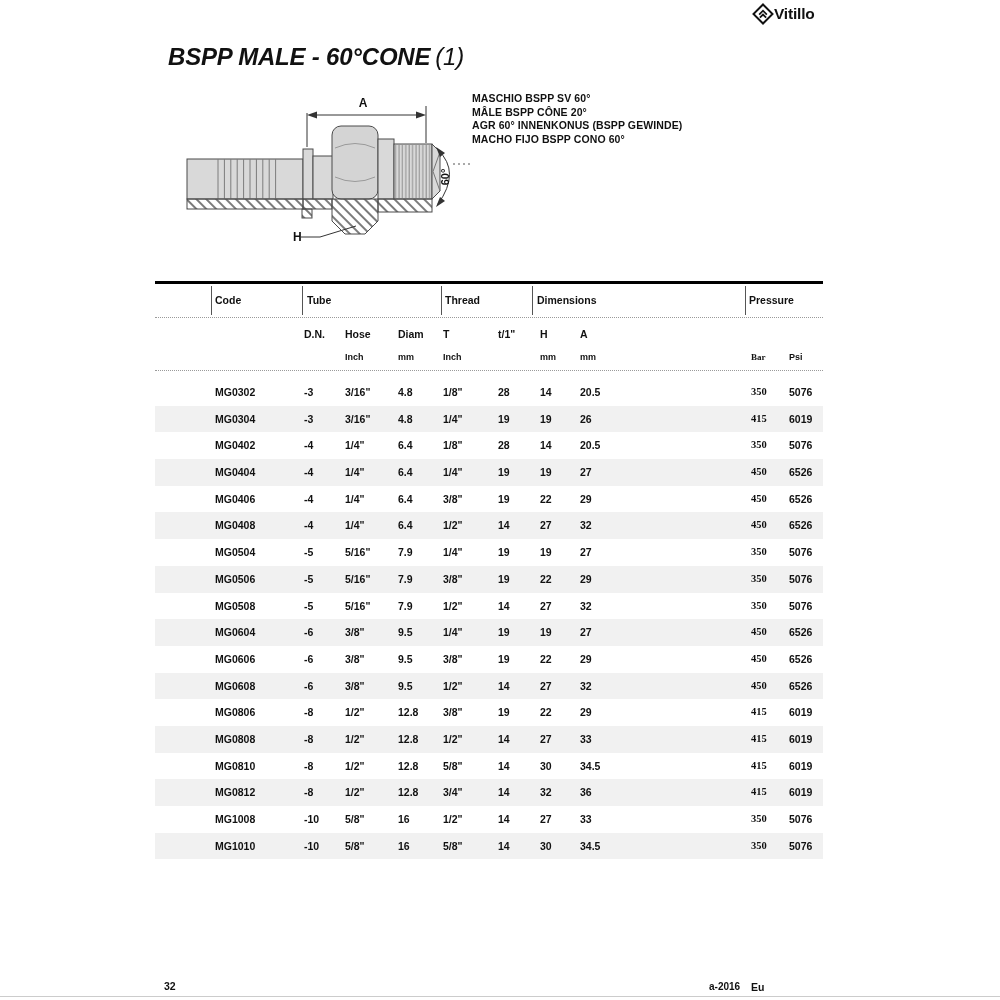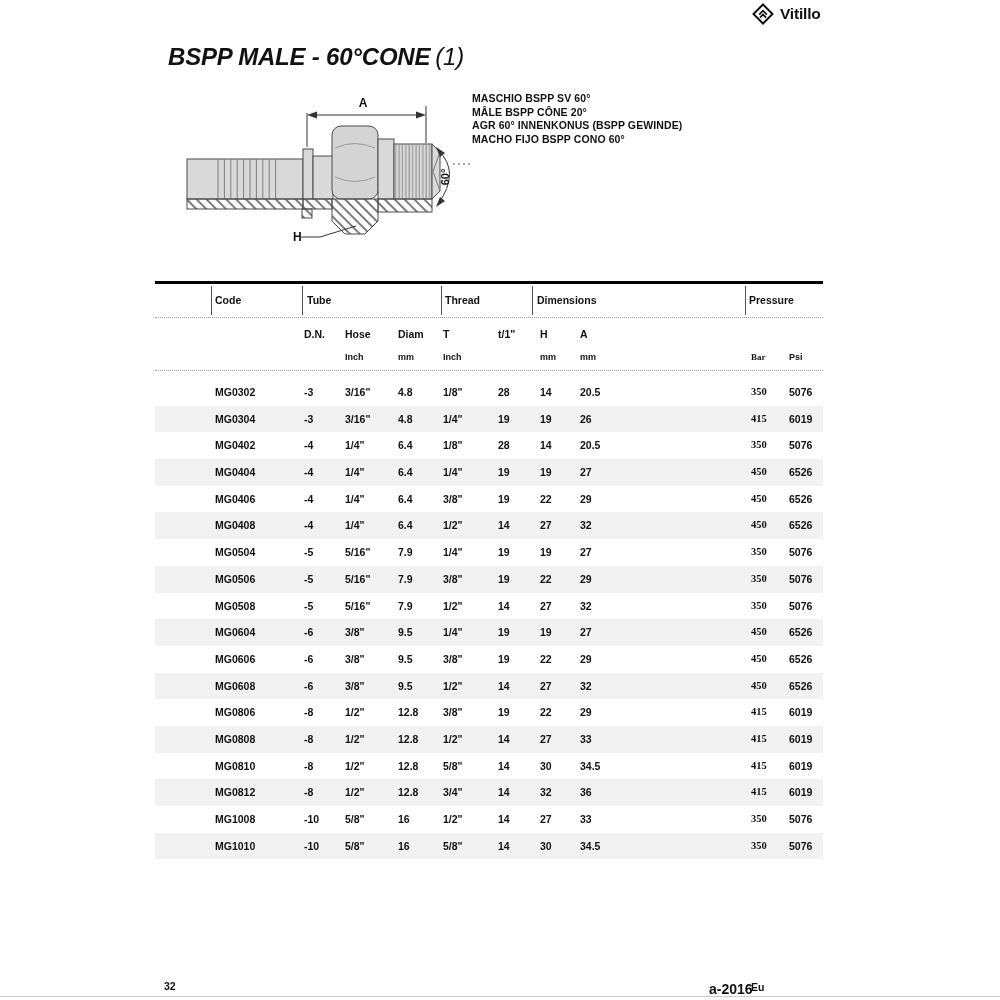--- a/index.html
+++ b/index.html
@@ -1,21 +1,21 @@
 <!DOCTYPE html>
 <html><head>
 <meta charset="utf-8">
 <style>
   html,body{margin:0;padding:0;background:#ffffff;}
   .page{
     position:relative;width:1000px;height:1000px;background:#ffffff;overflow:hidden;
     font-family:"Liberation Sans","DejaVu Sans",sans-serif;color:#111;
   }
   
-  .brand{position:absolute;top:3px;left:752px;display:flex;align-items:center;gap:6px;}
+  .brand{position:absolute;top:3px;left:752px;display:flex;align-items:center;gap:0;}
   .brand svg{display:block;}
   .brand-name{font-size:15.5px;font-weight:700;letter-spacing:-0.2px;color:#111;}
   
   .title{position:absolute;left:168px;top:43px;font-size:24px;letter-spacing:-0.2px;font-style:italic;}
   .title .main{font-weight:700;}
   .title .suffix{font-weight:400;margin-left:5px;}
   
   .drawing{position:absolute;left:160px;top:85px;}
   .descriptions{position:absolute;left:472px;top:92px;font-size:10.5px;font-weight:700;line-height:13.5px;letter-spacing:0.1px;}
   
@@ -33,21 +33,21 @@
   .drow.alt{background:#f1f1f1;}
   .drow .c{position:absolute;top:0;line-height:26.7px;font-size:10.5px;font-weight:700;white-space:nowrap;}
   
   .x-code{left:60px;}  .x-dn{left:149px;} .x-hose{left:190px;} .x-diam{left:243px;}
   .x-t{left:288px;}    .x-tpi{left:343px;}.x-h{left:385px;}    .x-a{left:425px;}
   .x-bar{left:596px;font-family:Liberation Serif, serif;}  .x-psi{left:634px;}
   .gx-code{left:60px;} .gx-tube{left:152px;} .gx-thread{left:290px;} .gx-dim{left:382px;} .gx-pres{left:594px;}
   .vx-1{left:56px;} .vx-2{left:147px;} .vx-3{left:286px;} .vx-4{left:377px;} .vx-5{left:590px;}
   
   .footer-page{position:absolute;left:164px;top:980px;font-size:10.5px;font-weight:700;}
-  .footer-edition{position:absolute;left:709px;top:981px;font-size:14px;font-weight:700;}
+  .footer-edition{position:absolute;left:709px;top:981px;font-size:10px;font-weight:700;}
   .footer-region{position:absolute;left:751px;top:981px;font-size:10.5px;font-weight:700;}
   .bottom-hairline{position:absolute;left:0;top:996px;width:1000px;height:1px;background:#cccccc;}
 </style>
 </head>
 <body>
 
 <div class="page">
 
   <div class="brand">
     <svg width="22" height="22" viewBox="0 0 24 24">

